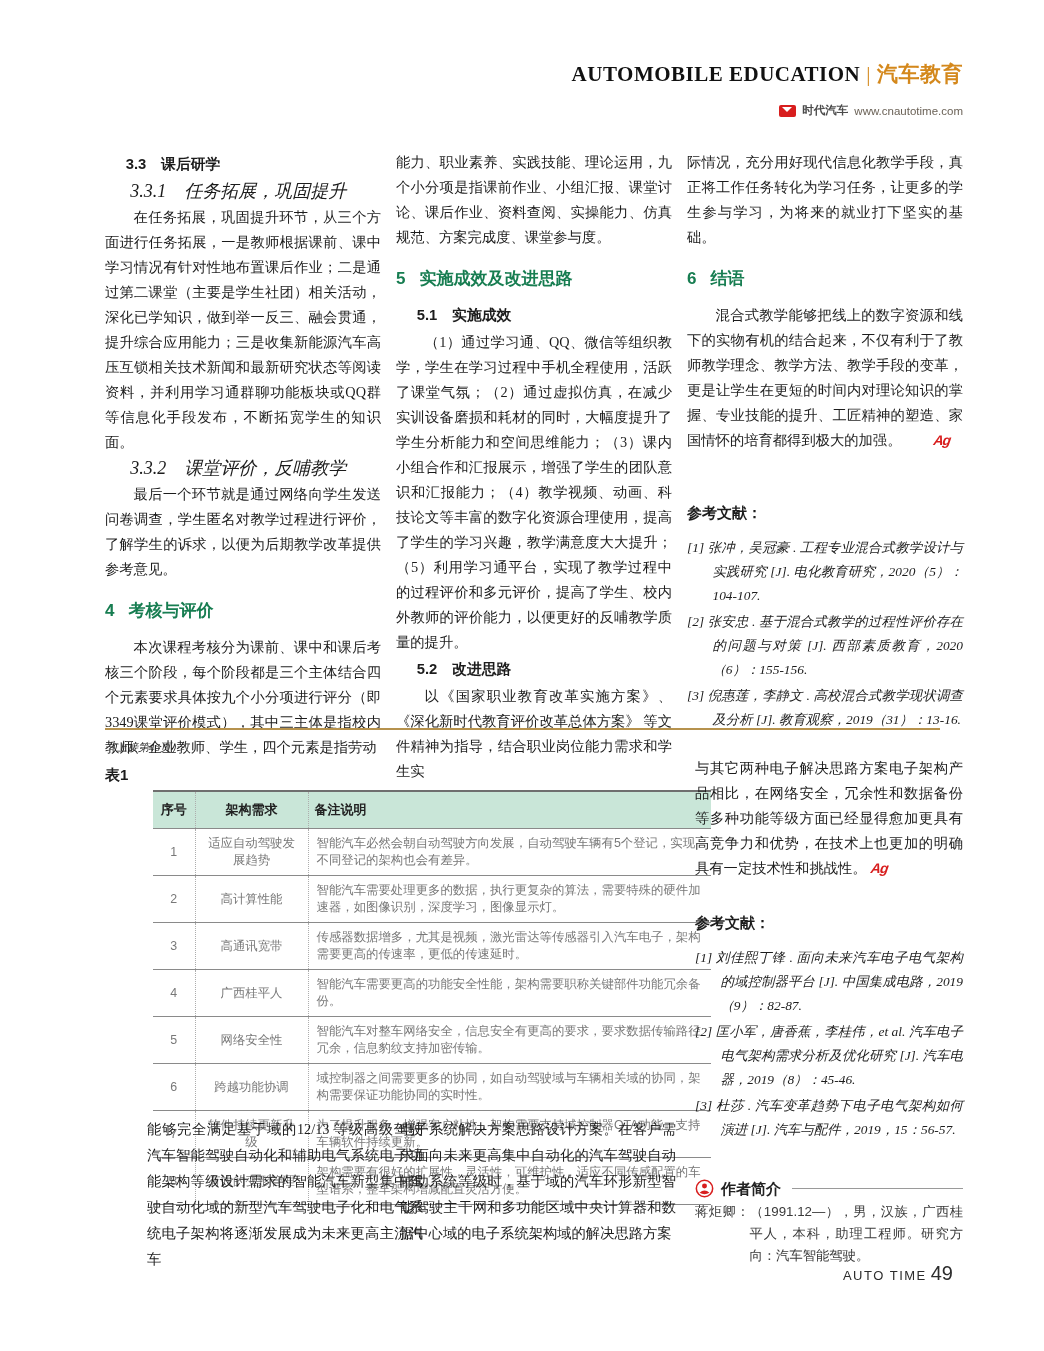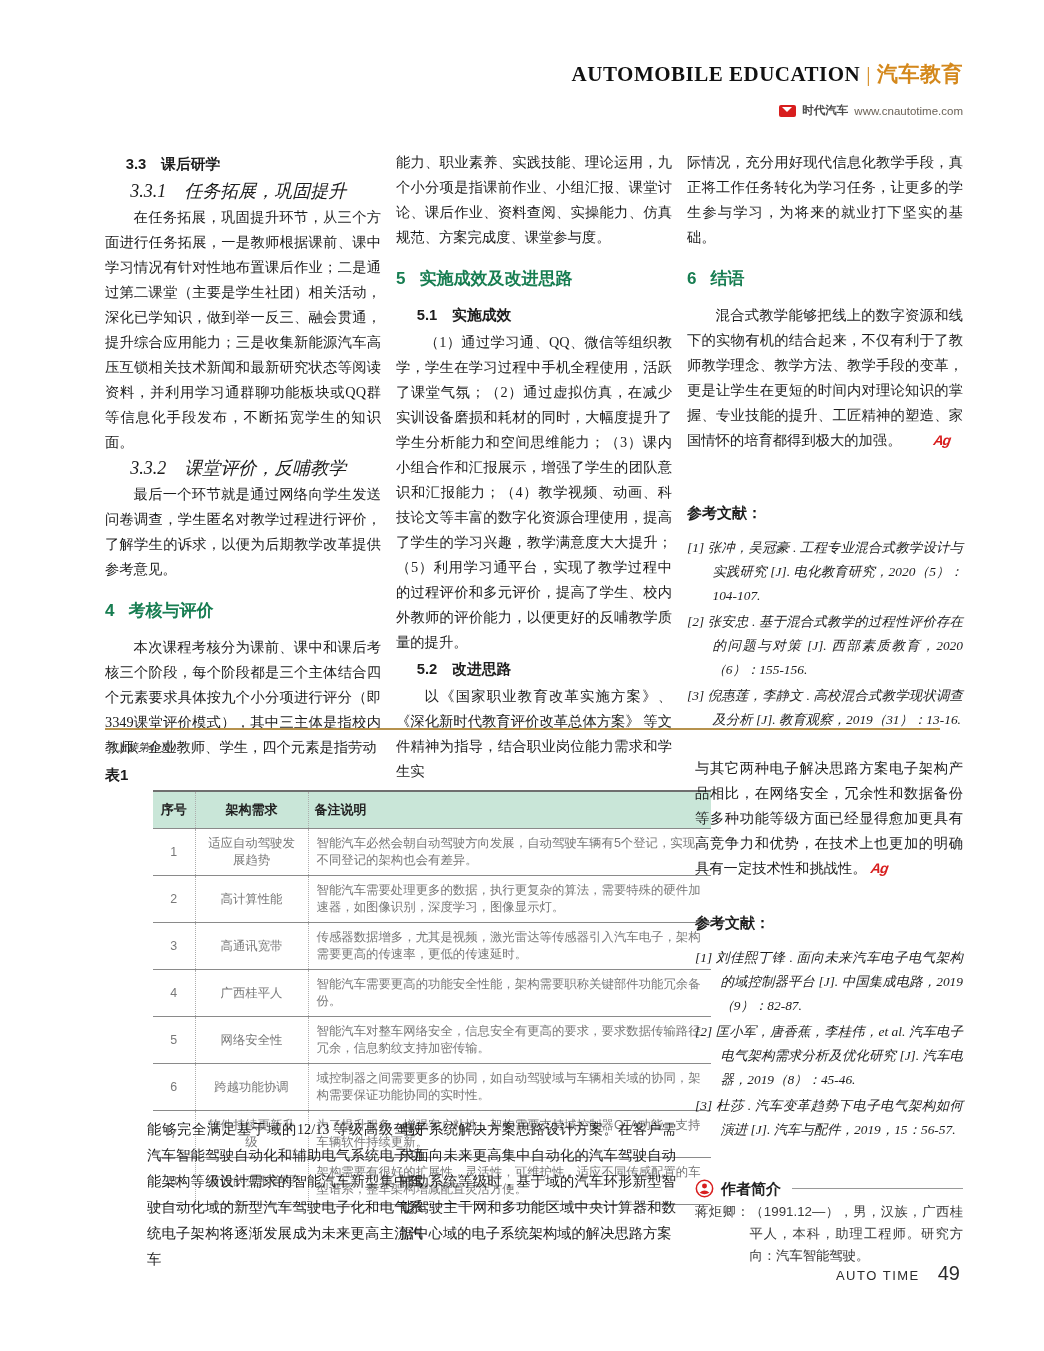--- a/index.html
+++ b/index.html
@@ -69,21 +69,21 @@
   .rcol .refs-title{margin-top:30px;}
   .author-hd{display:flex;align-items:center;gap:7px;margin-top:34px;
              font-family:"Liberation Sans","DejaVu Sans",sans-serif;}
   .author-hd .t{font-weight:bold;font-size:15px;color:#222;white-space:nowrap;}
   .author-hd .rule{flex:1;height:1px;background:#9a9a9a;margin-left:4px;}
   .author-icon{width:19px;height:19px;flex:0 0 19px;}
   .bio{font-family:"Liberation Sans","DejaVu Sans",sans-serif;font-size:13.3px;
        line-height:22px;color:#3a3a3a;padding-left:4.1em;text-indent:-4.1em;text-align:justify;}
 
   
-  .footer{position:absolute;right:84px;top:1262px;display:flex;align-items:baseline;gap:18px;
+  .footer{position:absolute;right:91px;top:1262px;display:flex;align-items:baseline;gap:4px;
           font-family:"Liberation Sans","DejaVu Sans",sans-serif;color:#2c2c2c;}
   .footer .brand{font-size:13px;letter-spacing:1.5px;}
   .footer .pn{font-size:20px;}
 </style>
 </head>
 <body>
 
 <div class="page">
 
   <div class="hdr">

